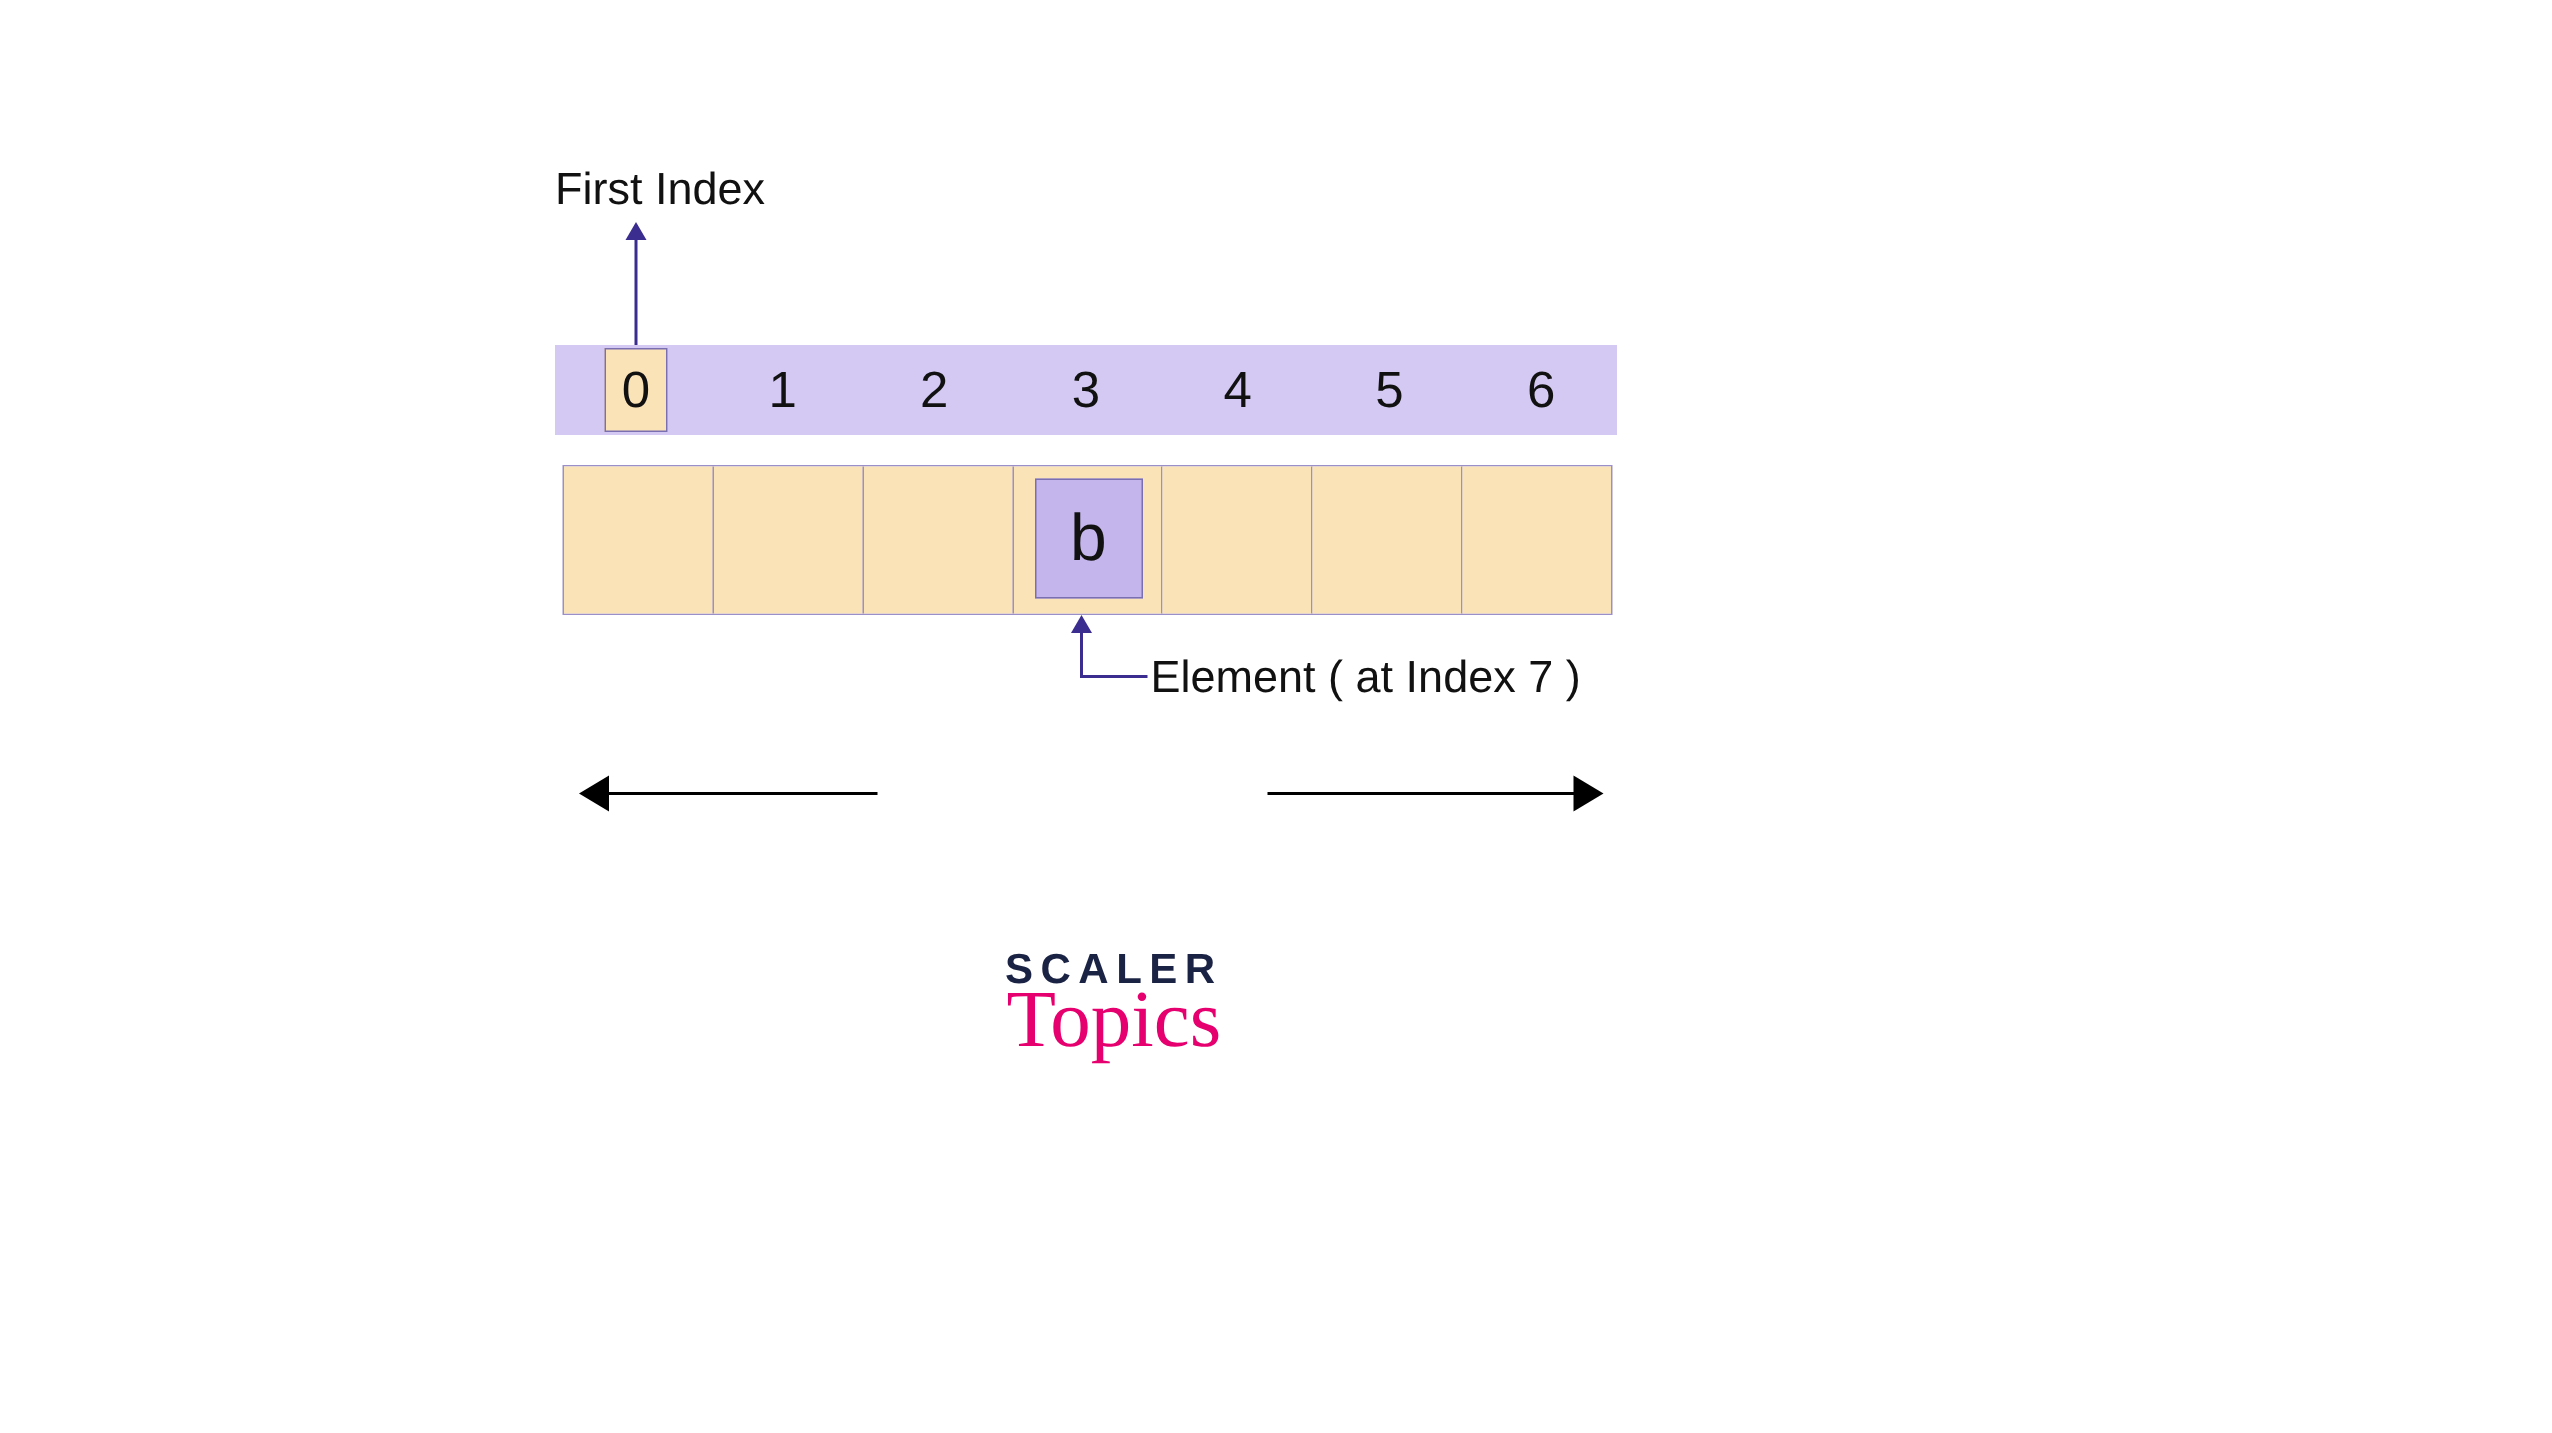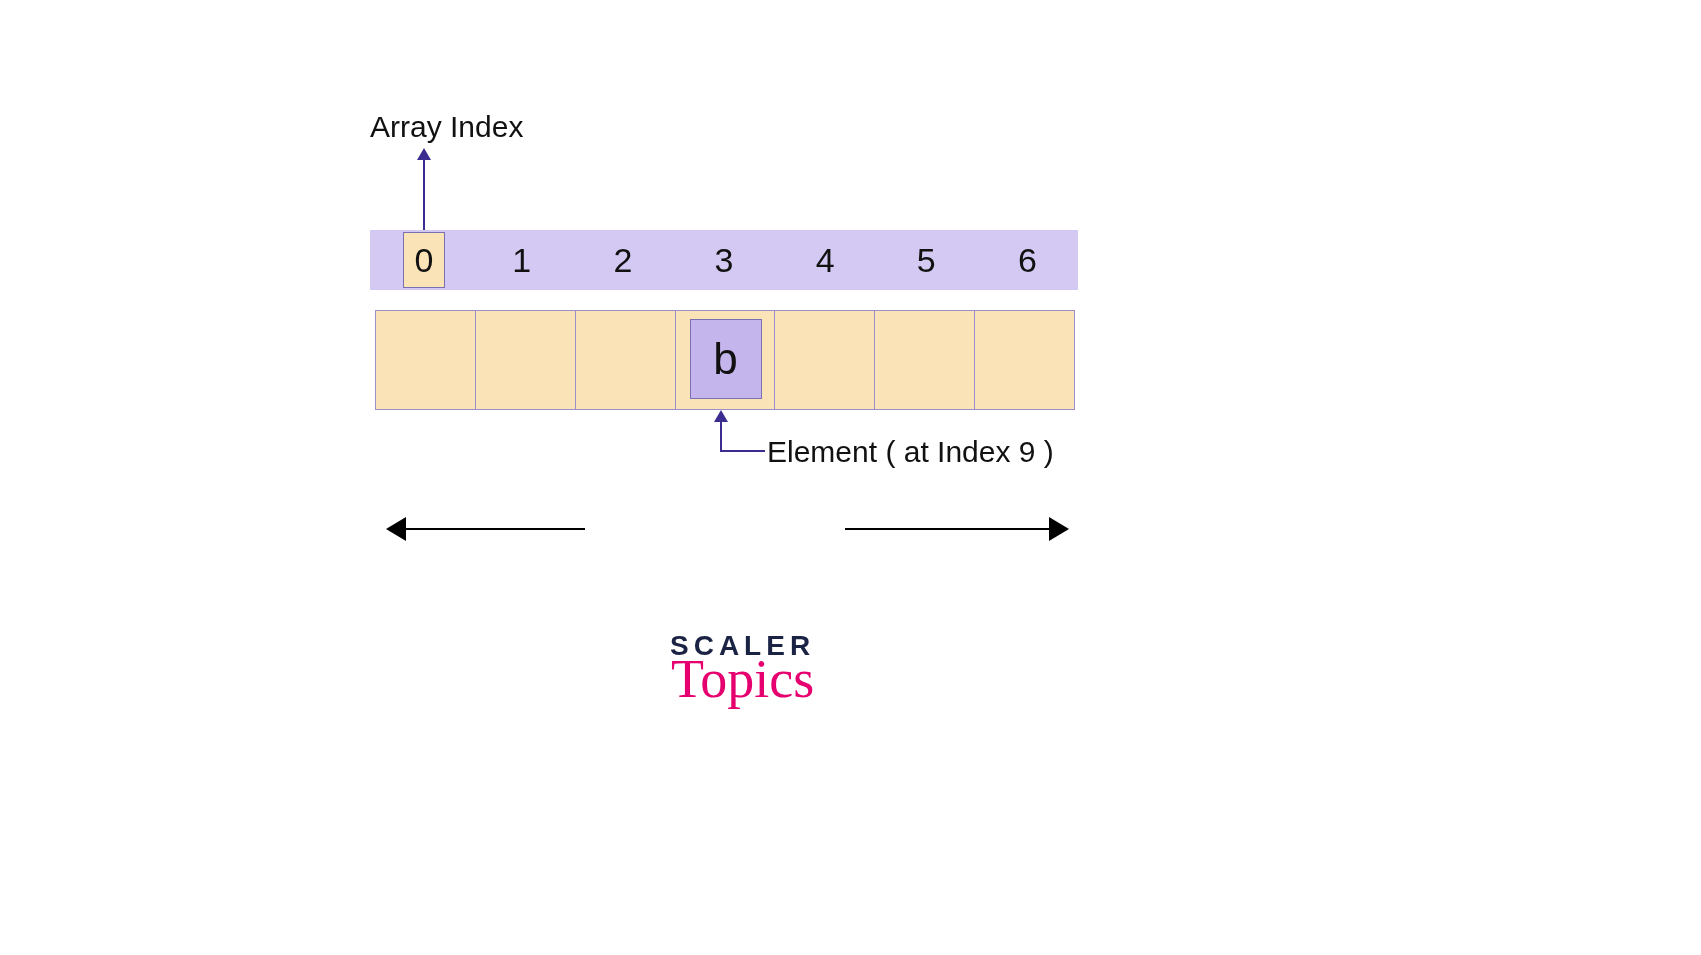--- a/index.html
+++ b/index.html
@@ -168,21 +168,21 @@
     font-size: 54px;
     color: #e6006f;
     margin-top: -14px;
   }
 </style>
 </head>
 <body>
 
 <div class="canvas">
 
-  <div class="first-index-label">Array Index</div>
+  <div class="first-index-label">First Index</div>
   <div class="first-arrow"></div>
 
   <div class="index-row">
     <div class="index-highlight">0</div>
     <div class="index-cell"></div>
     <div class="index-cell">1</div>
     <div class="index-cell">2</div>
     <div class="index-cell">3</div>
     <div class="index-cell">4</div>
     <div class="index-cell">5</div>
@@ -196,21 +196,21 @@
     <div class="array-cell">
       <div class="element-box">b</div>
     </div>
     <div class="array-cell"></div>
     <div class="array-cell"></div>
     <div class="array-cell"></div>
   </div>
 
   <div class="elem-arrow-v"></div>
   <div class="elem-arrow-h"></div>
-  <div class="elem-label">Element ( at Index 9 )</div>
+  <div class="elem-label">Element ( at Index 7 )</div>
 
   <div class="length-line-left"></div>
   <div class="length-line-right"></div>
 
   <div class="logo">
     <div class="logo-scaler">SCALER</div>
     <div class="logo-topics">Topics</div>
   </div>
 
 </div>

